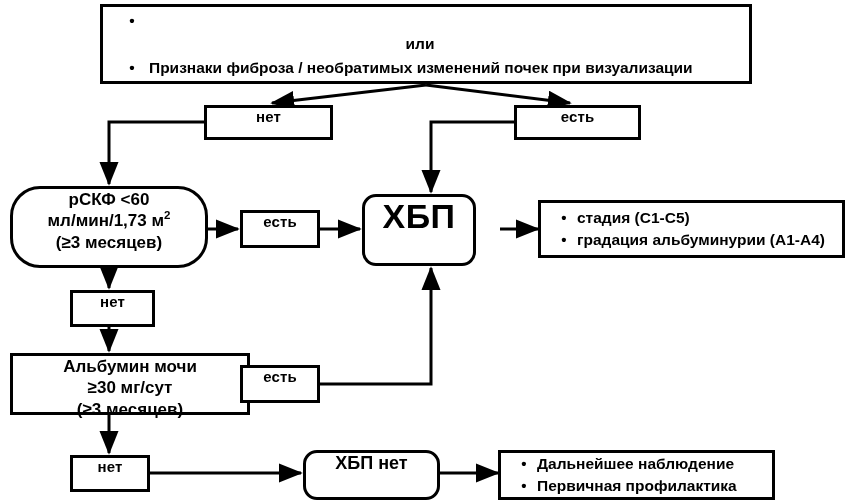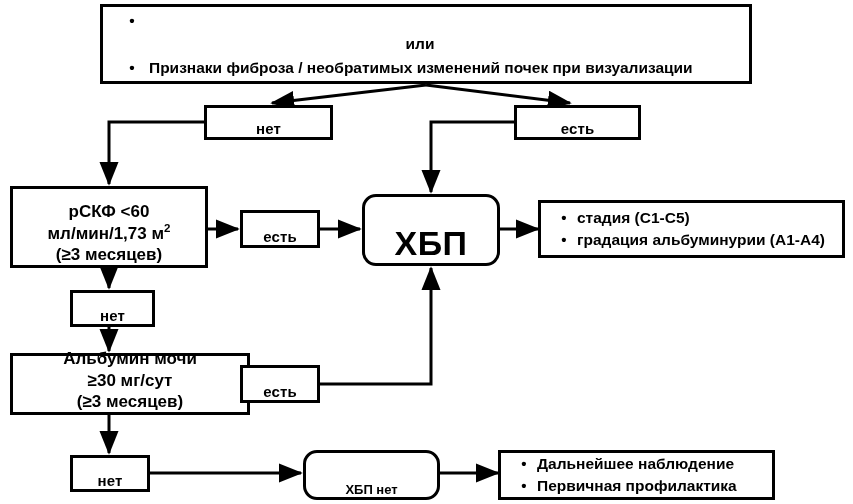--- a/index.html
+++ b/index.html
@@ -24,21 +24,21 @@
     height: 504px;
     pointer-events: none;
   }
   .node {
     position: absolute;
     box-sizing: border-box;
     border: 3px solid #000000;
     background: #ffffff;
     display: flex;
     flex-direction: column;
-    justify-content: flex-end;
+    justify-content: flex-start;
     color: #000000;
     font-weight: bold;
     z-index: 2;
   }
   .node.center {
     align-items: center;
     text-align: center;
   }
   .node.rounded {
     border-radius: 14px;
@@ -53,21 +53,21 @@
   }
   .decision .ln {
     display: block;
     white-space: nowrap;
   }
   .kbp-title {
     font-size: 34px;
     letter-spacing: 0.5px;
   }
   .kbp-no {
-    font-size: 13px;
+    font-size: 18px;
   }
   .bullets {
     padding: 4px 6px 4px 10px;
     justify-content: center;
   }
   .bullets .row {
     display: flex;
     align-items: baseline;
     font-size: 15.5px;
     line-height: 1.45;
@@ -168,21 +168,21 @@
   </div>
 
   <div class="node center small-label" style="left:204px; top:105px; width:129px; height:35px;">
     <span>нет</span>
   </div>
 
   <div class="node center small-label" style="left:514px; top:105px; width:127px; height:35px;">
     <span>есть</span>
   </div>
 
-  <div class="node center decision" style="left:10px; top:186px; width:198px; height:82px;">
+  <div class="node center decision" style="left:10px; top:186px; width:198px; height:82px;border-radius:30px;">
     <span class="ln">рСКФ &lt;60</span>
     <span class="ln"><span>мл/мин/1,73 м</span><sup>2</sup></span>
     <span class="ln">(≥3 месяцев)</span>
   </div>
 
   <div class="node center small-label" style="left:240px; top:210px; width:80px; height:38px;">
     <span>есть</span>
   </div>
 
   <div class="node center small-label" style="left:70px; top:290px; width:85px; height:37px;">
@@ -196,21 +196,21 @@
   </div>
 
   <div class="node center small-label" style="left:240px; top:365px; width:80px; height:38px;">
     <span>есть</span>
   </div>
 
   <div class="node center small-label" style="left:70px; top:455px; width:80px; height:37px;">
     <span>нет</span>
   </div>
 
-  <div class="node center rounded kbp-title" style="left:362px; top:194px; width:138px; height:72px;">
+  <div class="node center rounded kbp-title" style="left:362px; top:194px; width:114px; height:72px;">
     <span>ХБП</span>
   </div>
 
   <div class="node bullets" style="left:538px; top:200px; width:307px; height:58px;">
     <div class="row">
       <span class="dot">•</span>
       <span class="txt">стадия (С1-С5)</span>
     </div>
     <div class="row">
       <span class="dot">•</span>

